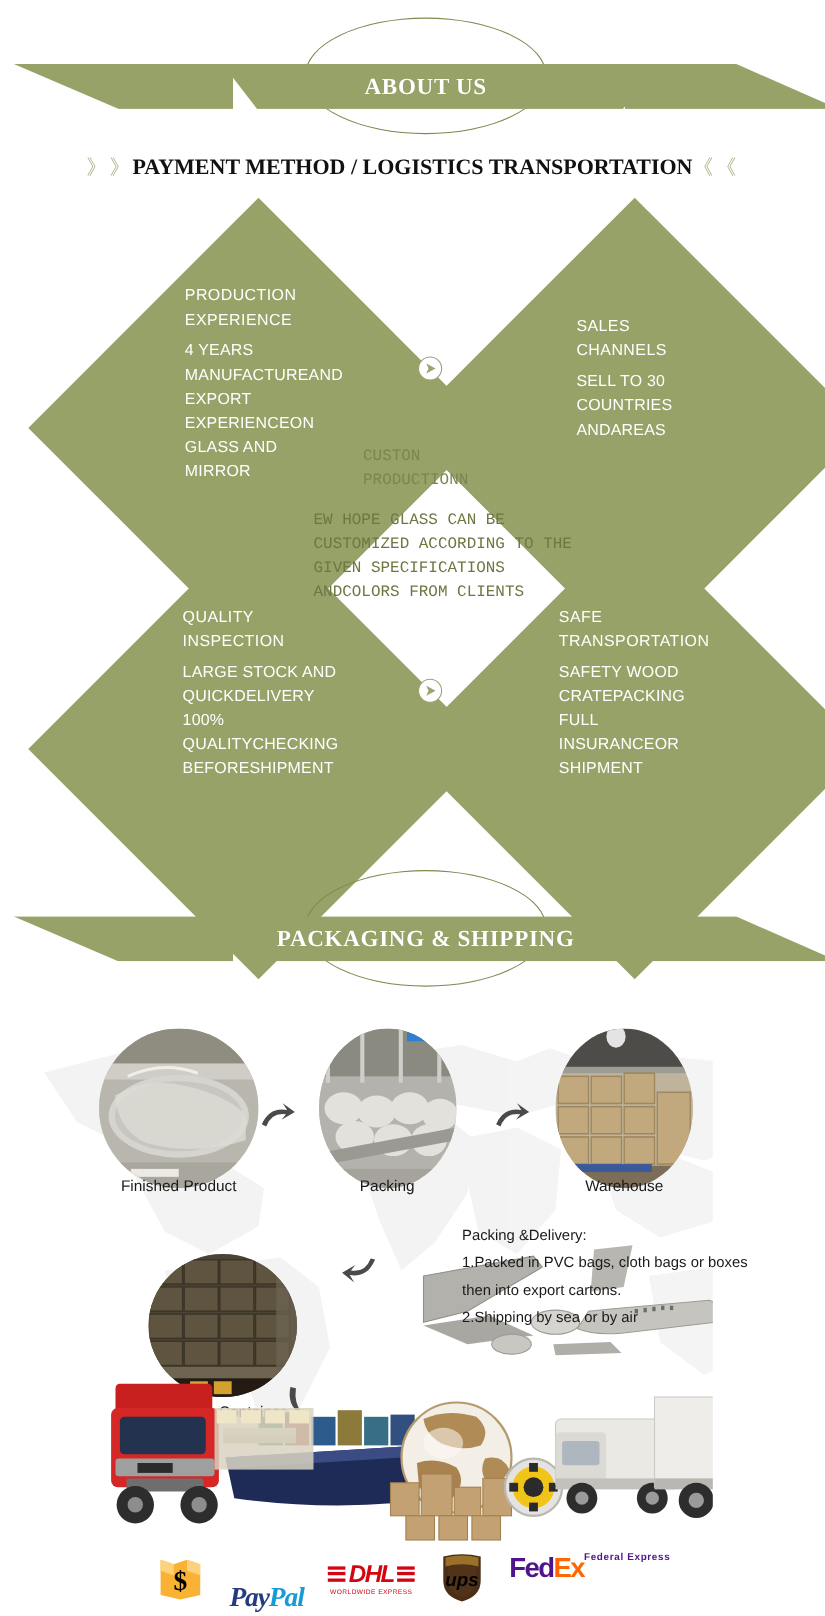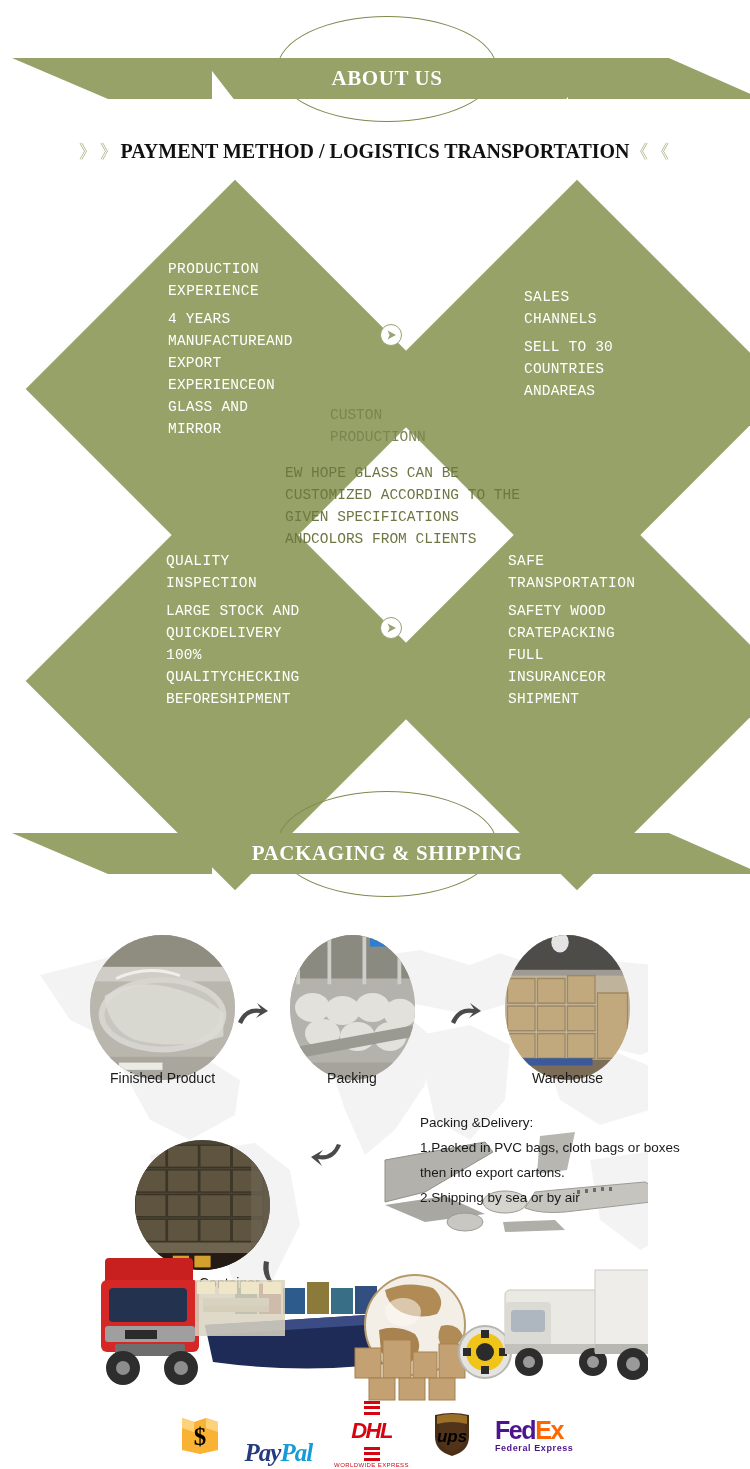--- a/index.html
+++ b/index.html
@@ -105,21 +105,21 @@
     position: absolute;
     width: 296px;
     height: 296px;
     background: #97a268;
     transform: rotate(45deg);
   }
   .dtext {
     position: absolute;
     z-index: 3;
     color: #ffffff;
-    font-family: Liberation Mono, monospace;
+    font-family: Liberation Sans, sans-serif;
     pointer-events: none;
   }
   .dtitle {
     font-size: 14.5px;
     line-height: 22px;
     letter-spacing: .4px;
     white-space: pre-line;
   }
   .dbody {
     font-size: 14.5px;
@@ -632,21 +632,21 @@
       </svg>
     </div>
 
     <div class="logo lbl-paypal">
       <span class="a">Pay</span>
         <span class="b">Pal</span>
     </div>
 
 
     <div class="logo" style="flex-direction:column;">
-      <div style="display:flex;align-items:center;gap:3px;flex-direction:column;">
+      <div style="display:flex;align-items:center;gap:3px;">
         <div class="ems-bars">
           <i style="width:16px;background:#d40511"></i>
             <i style="width:16px;background:#d40511"></i>
             <i style="width:16px;background:#d40511"></i>
         </div>
         <span class="dhl-txt">DHL</span>
         <div class="ems-bars">
           <i style="width:16px;background:#d40511"></i>
             <i style="width:16px;background:#d40511"></i>
             <i style="width:16px;background:#d40511"></i>
@@ -657,21 +657,21 @@
 
     <div class="logo">
       <svg width="42" height="46" viewBox="0 0 42 46" aria-hidden="true">
         <path d="M4 4 Q21 0 38 4 L38 26 Q38 40 21 45 Q4 40 4 26 Z" fill="#4b2e16"></path>
         <path d="M8 8 Q21 5 34 8 L34 26 Q34 36 21 41 Q8 36 8 26 Z" fill="#51331a"></path>
         <path d="M6 5 Q21 1 36 5 L36 13 Q21 9 6 13 Z" fill="#a87b2b" opacity=".85"></path>
         <text x="21" y="31" text-anchor="middle" class="ups-txt">ups</text>
       </svg>
     </div>
 
-    <div class="logo" style="flex-direction:column; align-items:flex-start;">
+    <div class="logo" style="flex-direction:row; align-items:flex-start;">
       <div class="fedex">
         <span class="fed">Fed</span><span class="ex">Ex</span>
       </div>
       <div class="fedex-sub">Federal Express</div>
     </div>
 
   </div>
 
 </div>
 

